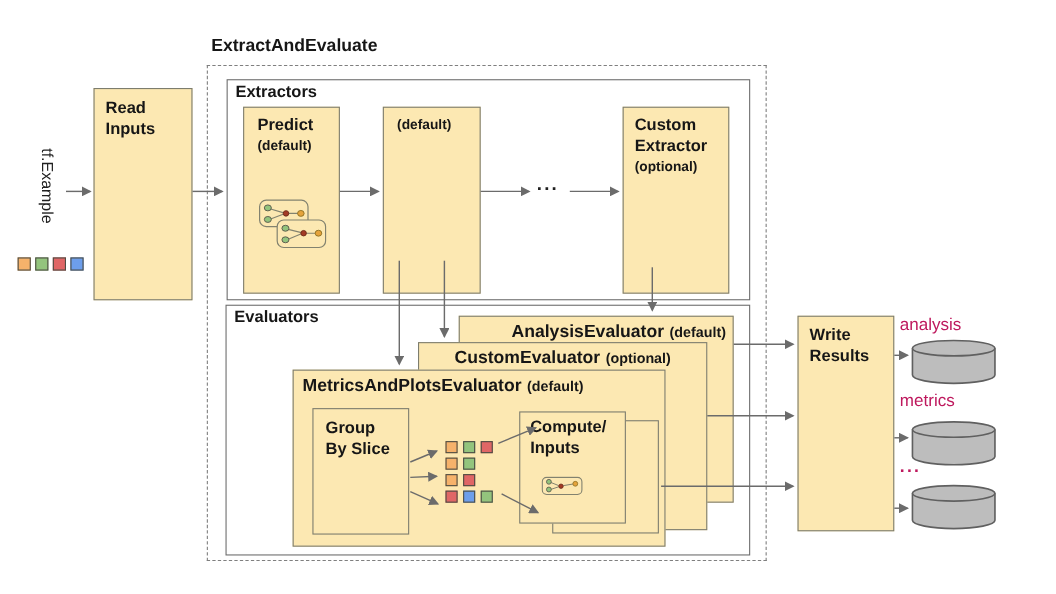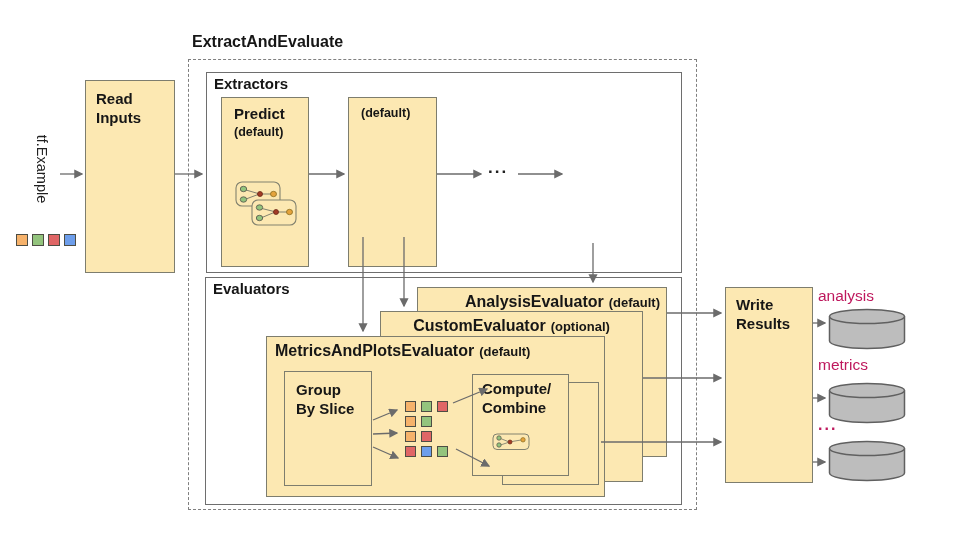--- a/index.html
+++ b/index.html
@@ -83,20 +83,24 @@
       <ellipse cx="54.5" cy="31" rx="3" ry="2.7" fill="#E5A33C" stroke="#8a6d1f" stroke-width="0.8"></ellipse>
     </svg>
   </div>
 
   <div class="node z2" style="left:348px;top:97px;width:89px;height:170px;padding:7px 12px 0 12px">
     <span class="nqual">(default)</span>
   </div>
 
   <div class="ellipsis" style="left:488px;top:158px">...</div>
 
+  <div class="node z2" style="left:566px;top:97px;width:97px;height:170px;padding:7px 8px 0 10px">
+    <span class="nlabel">Custom Extractor</span>
+    <span class="nqual">(optional)</span>
+  </div>
 
   <div class="node z1" style="left:417px;top:287px;width:250px;height:170px">
     <span class="stack-label al-right">
       <span>AnalysisEvaluator</span><span class="q">(default)</span>
     </span>
   </div>
   <div class="node z2" style="left:380px;top:311px;width:263px;height:171px">
     <span class="stack-label al-center">
       <span>CustomEvaluator</span><span class="q">(optional)</span>
     </span>
@@ -128,21 +132,21 @@
       <div class="sq-row">
         <span class="sq" style="background: rgb(224, 102, 102);"></span>
         <span class="sq" style="background: rgb(109, 158, 235);"></span>
         <span class="sq" style="background: rgb(147, 196, 125);"></span>
       </div>
     </div>
 
   <div class="node z4" style="left:502px;top:382px;width:97px;height:103px"></div>
   <div class="node z5" style="left:472px;top:374px;width:97px;height:102px;padding:5px 4px 0 9px">
     <span class="nlabel">Compute/</span>
-    <span class="nlabel">Combine</span>
+    <span class="nlabel">Inputs</span>
     <svg class="icon-abs" style="left:19px;top:58px" width="40" height="18" viewBox="0 0 40 18">
       <rect x="1" y="1" width="36" height="15.5" rx="4" fill="var(--box-fill)" stroke="#82826f" stroke-width="1"></rect>
       <line x1="8.5" y1="5.5" x2="16" y2="8.5" stroke="#82826f" stroke-width="0.9"></line>
       <line x1="8.5" y1="12" x2="16" y2="9.5" stroke="#82826f" stroke-width="0.9"></line>
       <line x1="20" y1="8.5" x2="29" y2="7" stroke="#82826f" stroke-width="0.9"></line>
       <circle cx="7" cy="5" r="2.2" fill="#93C47D" stroke="#5e5e50" stroke-width="0.8"></circle>
       <circle cx="7" cy="12" r="2.2" fill="#93C47D" stroke="#5e5e50" stroke-width="0.8"></circle>
       <circle cx="18" cy="9" r="2" fill="#A33B26" stroke="#6b2817" stroke-width="0.7"></circle>
       <circle cx="31" cy="6.8" r="2.2" fill="#E5A33C" stroke="#8a6d1f" stroke-width="0.7"></circle>
     </svg>

